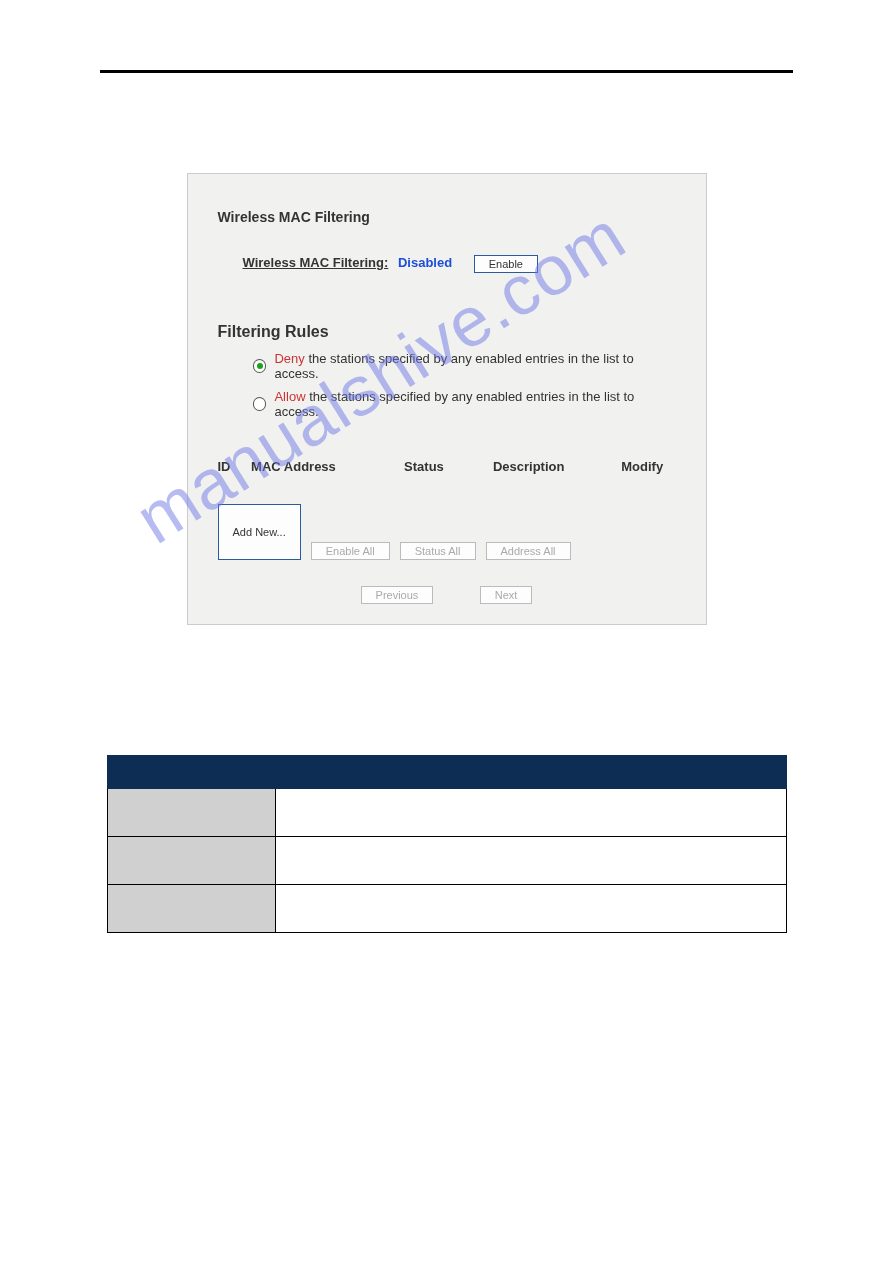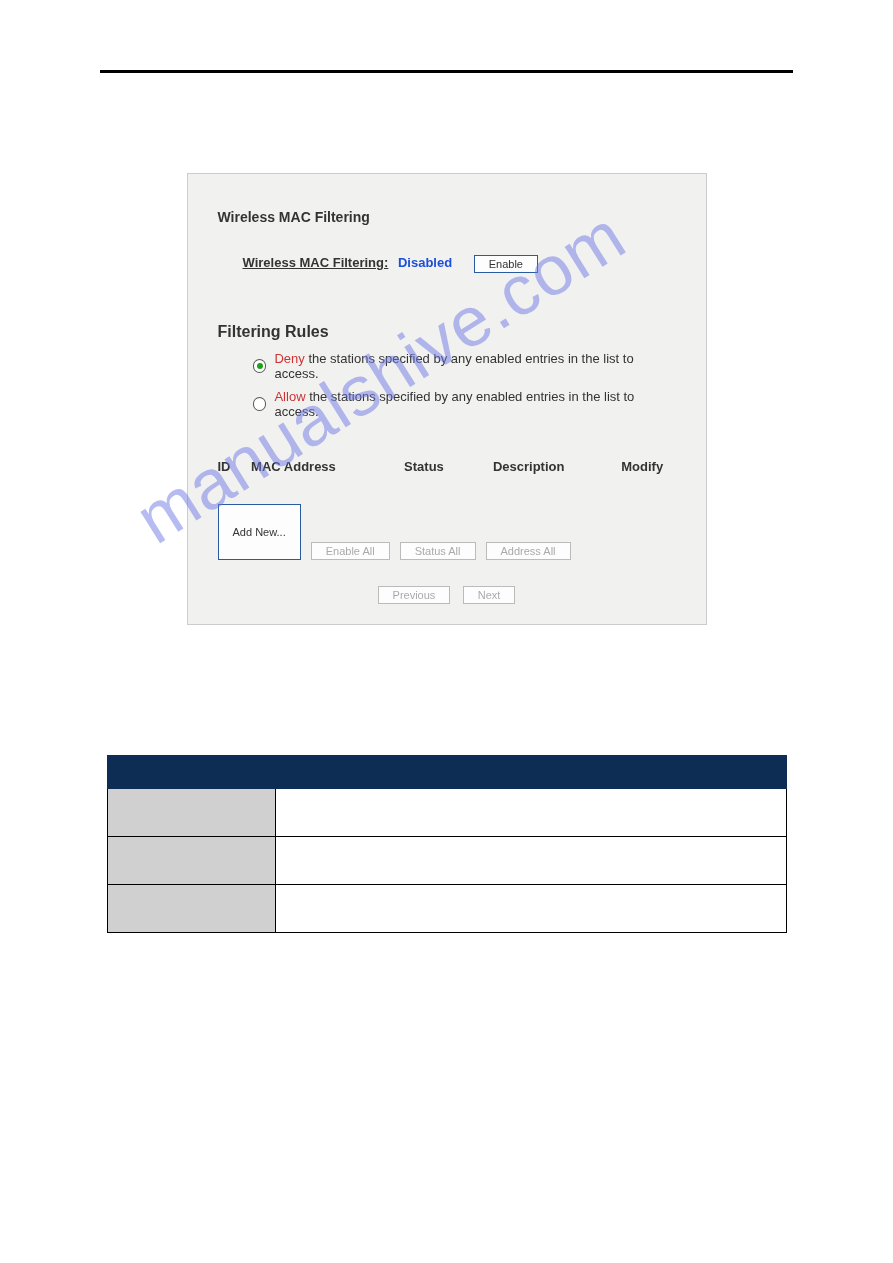--- a/index.html
+++ b/index.html
@@ -89,21 +89,21 @@
   .thead .c5 { width: 60px; }
   .btn-row {
     margin: 30px 0 0 5px;
     display: flex;
     gap: 10px;
   }
   .pager {
     margin: 25px auto 0 auto;
     text-align: center;
   }
-  .pager .btn { margin: 0 4px; }
+  .pager .btn { margin: 0 21px; }
 
   .doc-table {
     width: 680px;
     margin: 130px auto 0 auto;
     border-collapse: collapse;
   }
   .doc-table th {
     background: #0e2d55;
     height: 30px;
     border: 1px solid #0e2d55;

